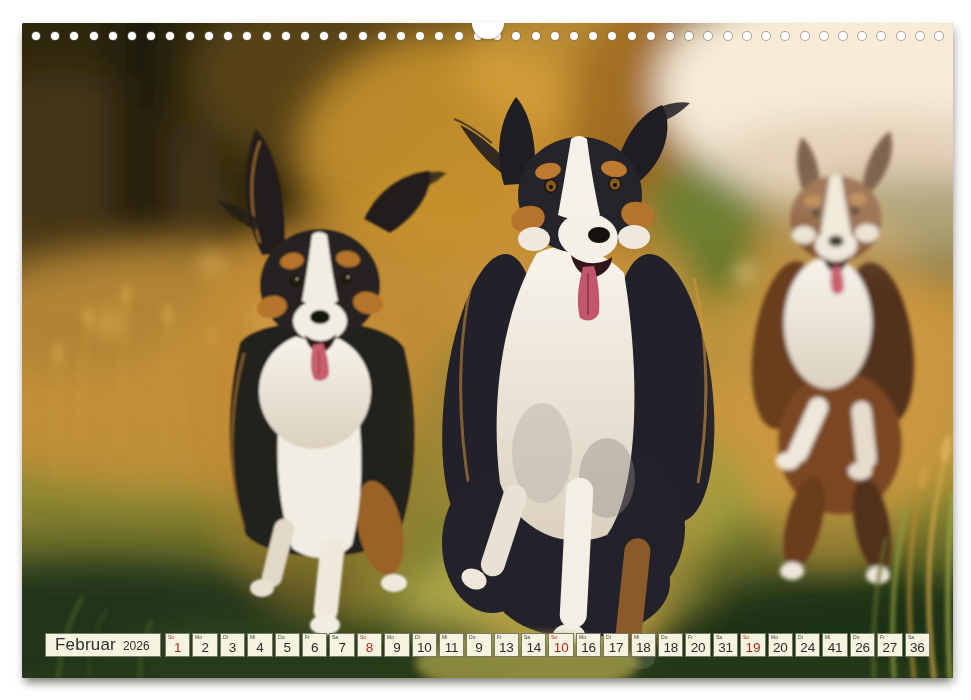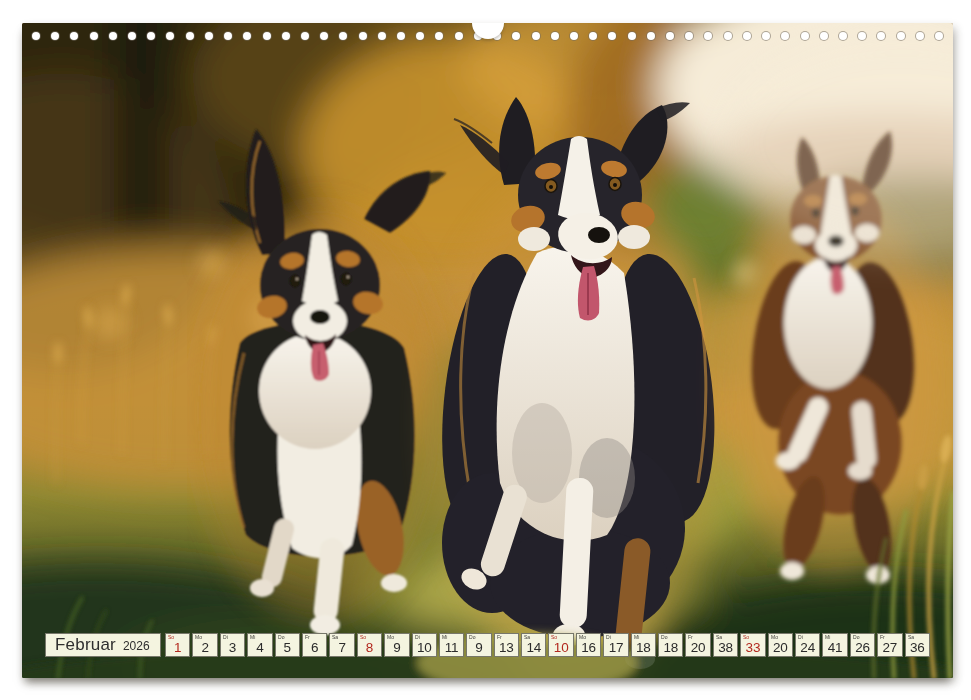--- a/index.html
+++ b/index.html
@@ -409,26 +409,26 @@
     <span class="num">18</span>
   </div>
 
   <div class="day">
     <span class="wd">Fr</span>
     <span class="num">20</span>
   </div>
 
   <div class="day">
     <span class="wd">Sa</span>
-    <span class="num">38</span>
+    <span class="num">31</span>
   </div>
 
   <div class="day sun">
     <span class="wd">So</span>
-    <span class="num">33</span>
+    <span class="num">19</span>
   </div>
 
   <div class="day">
     <span class="wd">Mo</span>
     <span class="num">20</span>
   </div>
 
   <div class="day">
     <span class="wd">Di</span>
     <span class="num">24</span>

